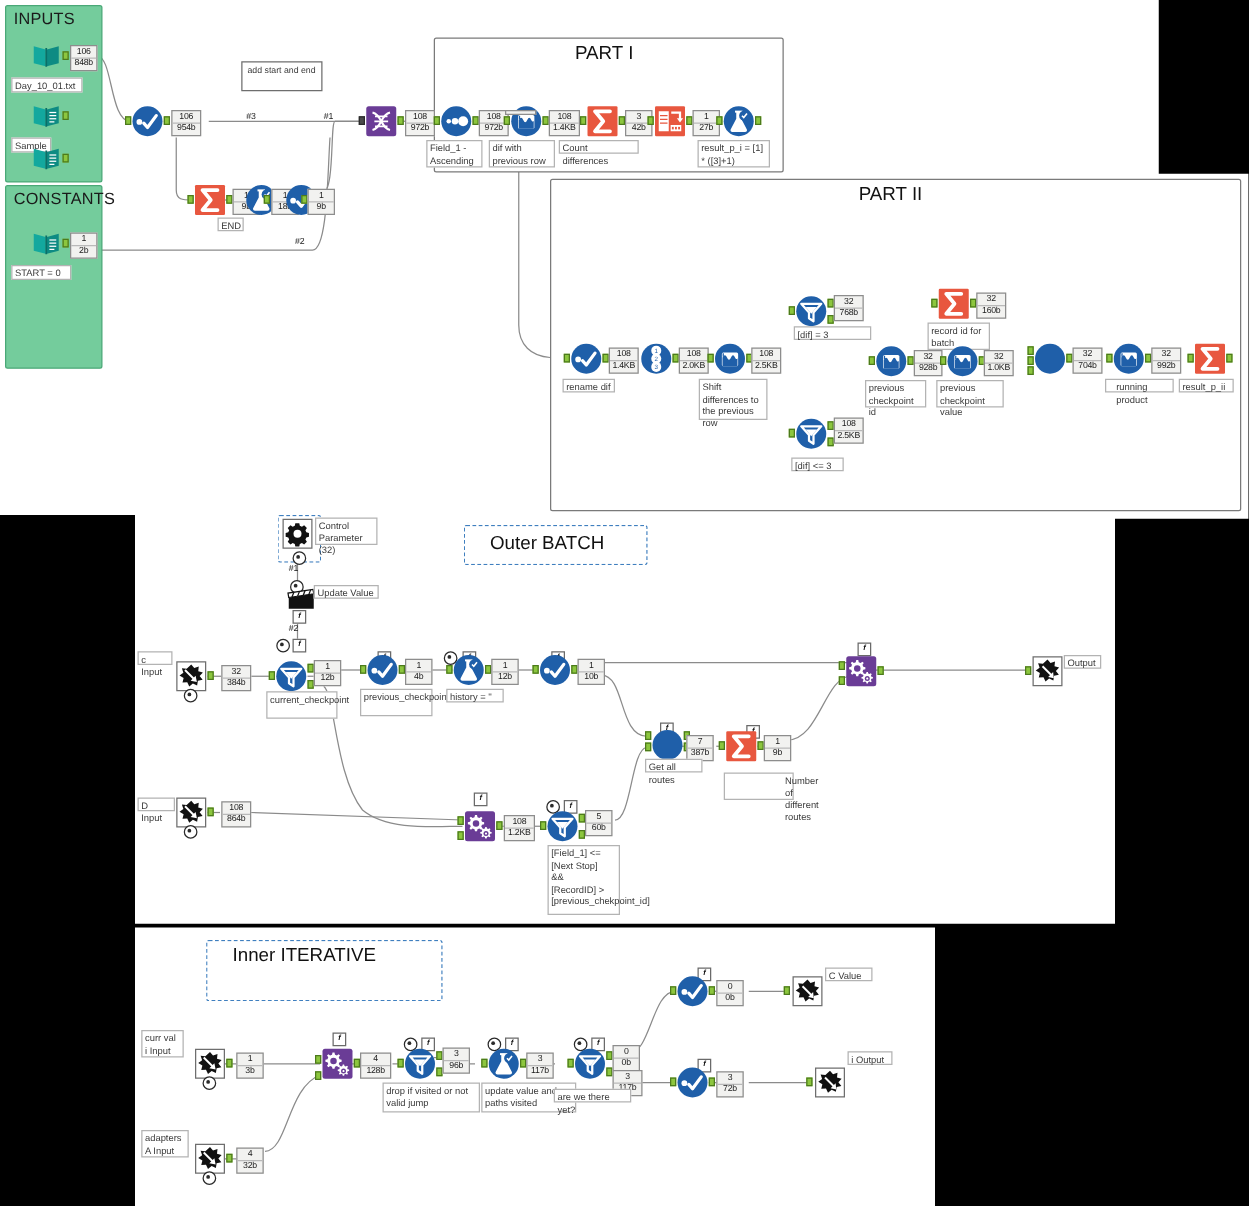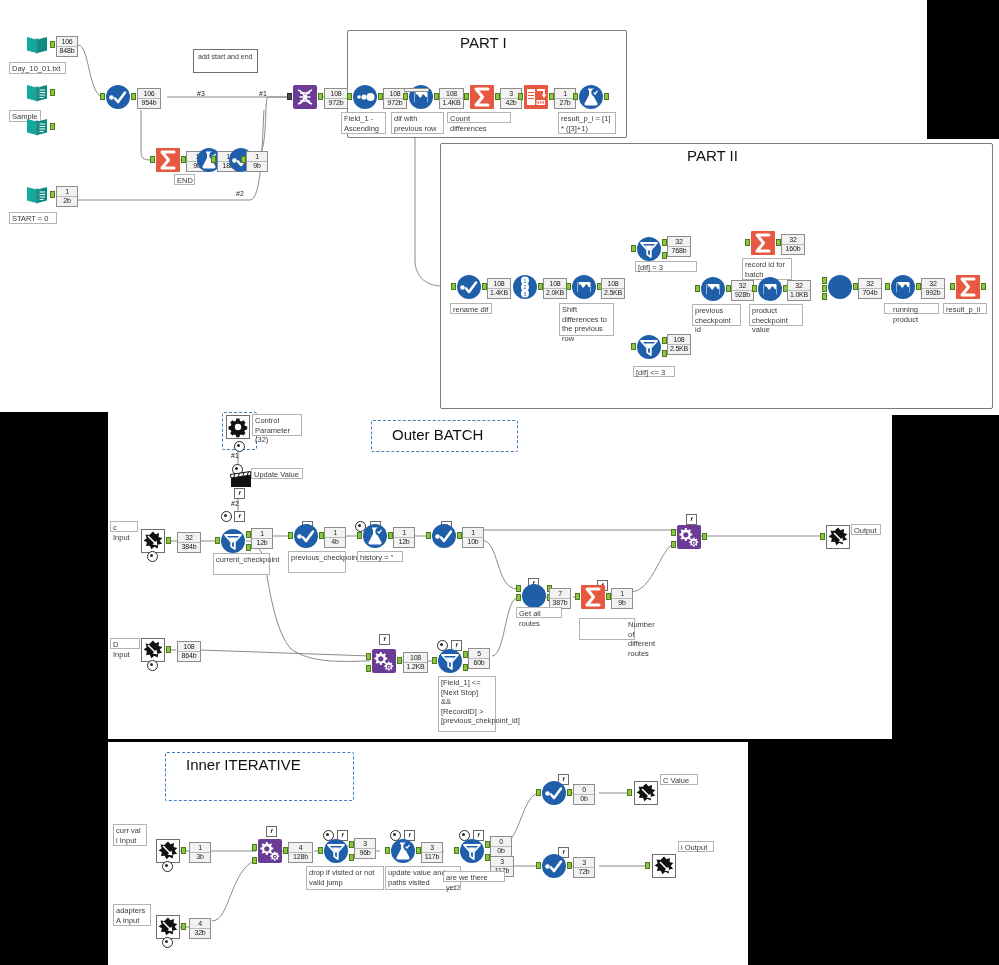--- a/index.html
+++ b/index.html
@@ -253,20 +253,26 @@
       <path d="M503,843 C520,843 522,793 540,793"></path>
       <path d="M567,793 L574,793"></path>
       <path d="M599,793 L629,793"></path>
 
       <path d="M505,866 L540,866"></path>
       <path d="M567,866 L574,866"></path>
       <path d="M599,866 L646,866"></path>
     </g>
   </svg>
 
+  <div class="cont" style="left:4px;top:4px;width:76px;height:140px;">
+    <div class="cont-title">INPUTS</div>
+  </div>
+  <div class="cont" style="left:4px;top:148px;width:76px;height:145px;">
+    <div class="cont-title">CONSTANTS</div>
+  </div>
 
   <div class="box-cont" style="left:347px;top:30px;width:278px;height:106px;"></div>
   <div class="box-title" style="left:460px;top:34px;font-size:15px;">PART I</div>
 
   <div class="box-cont" style="left:440px;top:143px;width:551px;height:264px;"></div>
   <div class="box-title" style="left:687px;top:147px;font-size:15px;">PART II</div>
 
   <div class="box-cont dash" style="left:371px;top:420px;width:145px;height:30px;"></div>
   <div class="box-title" style="left:392px;top:426px;font-size:15px;">Outer BATCH</div>
 
@@ -695,21 +701,21 @@
   <div class="tool" style="left:757px;top:276px;">
     <svg>
         <use href="#ic-multirow"></use>
       </svg>
   </div>
   <div class="nub" style="left:783px;top:285px;"></div>
   <div class="vbox" style="left:787px;top:280px;width:24px;">
     <span class="r1">32</span>
     <span class="r2">1.0KB</span>
   </div>
-  <div class="anno" style="left:749px;top:304px;width:54px;height:22px;">product checkpoint value</div>
+  <div class="anno" style="left:749px;top:304px;width:54px;height:22px;">previous checkpoint value</div>
 
   <div class="nub" style="left:822px;top:277px;"></div>
   <div class="nub" style="left:822px;top:285px;"></div>
   <div class="nub" style="left:822px;top:293px;"></div>
   <div class="tool" style="left:827px;top:274px;">
     <svg>
         <use href="#ic-join"></use>
       </svg>
   </div>
   <div class="nub" style="left:853px;top:283px;"></div>

